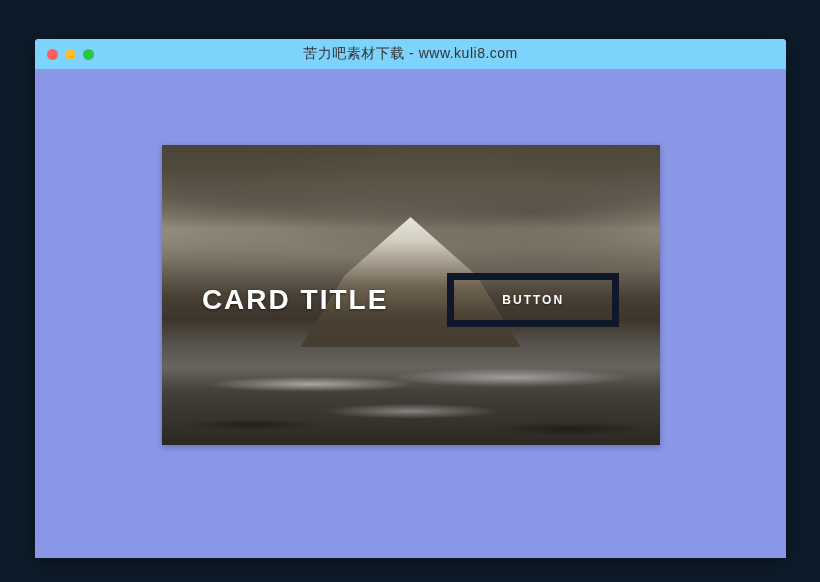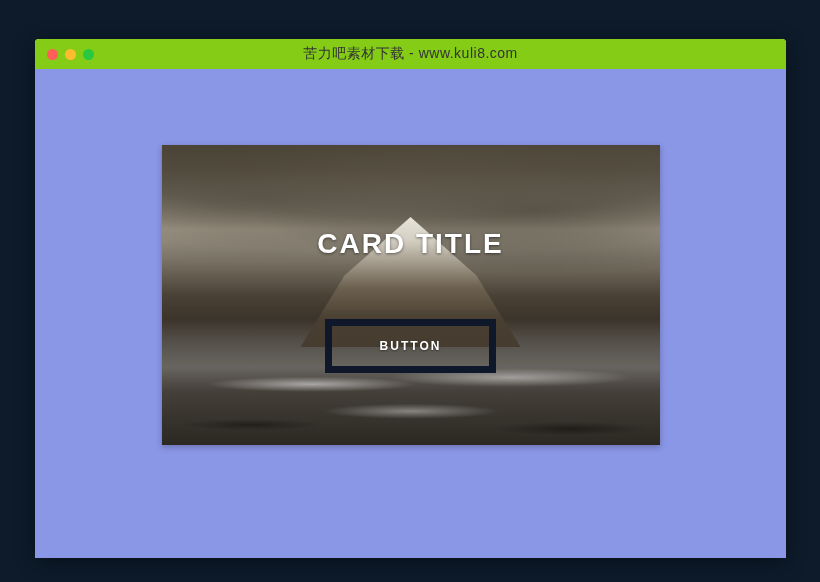--- a/index.html
+++ b/index.html
@@ -17,21 +17,21 @@
     left: 35px;
     width: 751px;
     height: 519px;
     background: #fff;
     border-radius: 4px 4px 0 0;
     box-shadow: 0 4px 20px rgba(0,0,0,0.4);
     overflow: hidden;
   }
   .titlebar {
     height: 30px;
-    background: #84cc16;
+    background: #7dd3fc;
     display: flex;
     align-items: center;
     position: relative;
   }
   .traffic-lights {
     display: flex;
     gap: 7px;
     margin-left: 12px;
   }
   .light {
@@ -116,21 +116,21 @@
       radial-gradient(ellipse 35% 10% at 70% 50%, rgba(220,220,220,0.55) 0%, rgba(0,0,0,0) 70%),
       radial-gradient(ellipse 25% 8% at 50% 75%, rgba(210,210,210,0.5) 0%, rgba(0,0,0,0) 70%),
       radial-gradient(ellipse 20% 6% at 18% 85%, rgba(30,26,22,0.8) 0%, rgba(0,0,0,0) 70%),
       radial-gradient(ellipse 22% 7% at 82% 88%, rgba(28,24,20,0.8) 0%, rgba(0,0,0,0) 70%),
       linear-gradient(to bottom, rgba(70,64,56,0.2) 0%, rgba(40,36,30,0.4) 100%);
   }
   .card-overlay {
     position: absolute;
     inset: 0;
     display: flex;
-    flex-direction: column;
+    flex-direction: row;
     align-items: center;
     justify-content: center;
     gap: 59px;
     padding-top: 10px;
   }
   .card-title {
     color: #fff;
     font-size: 28px;
     font-weight: 800;
     letter-spacing: 2px;

